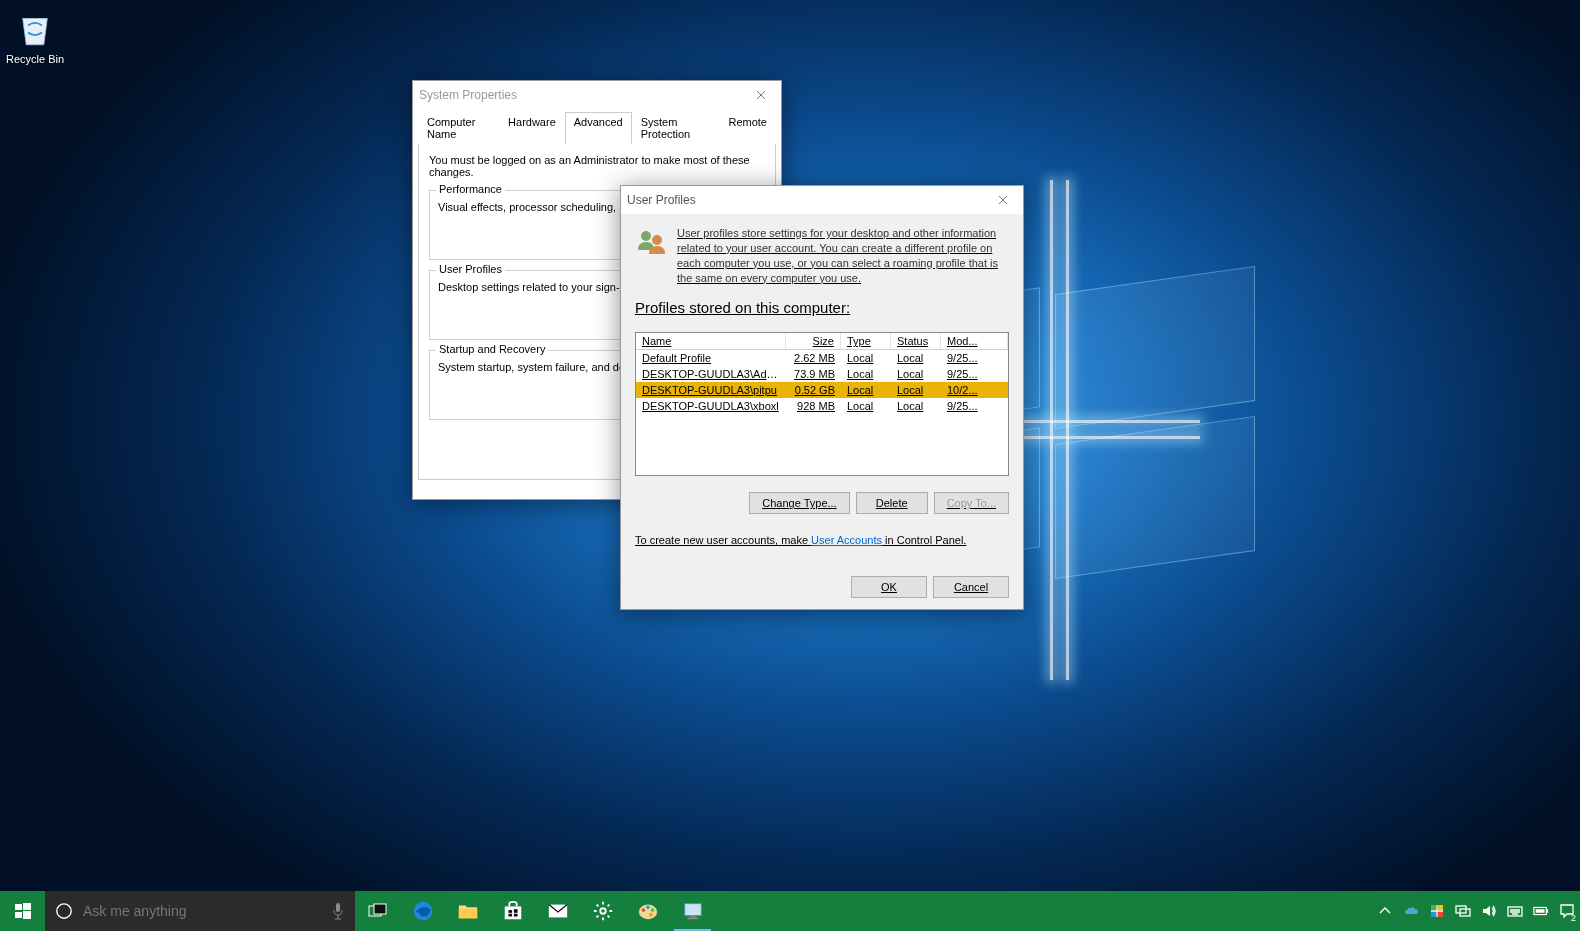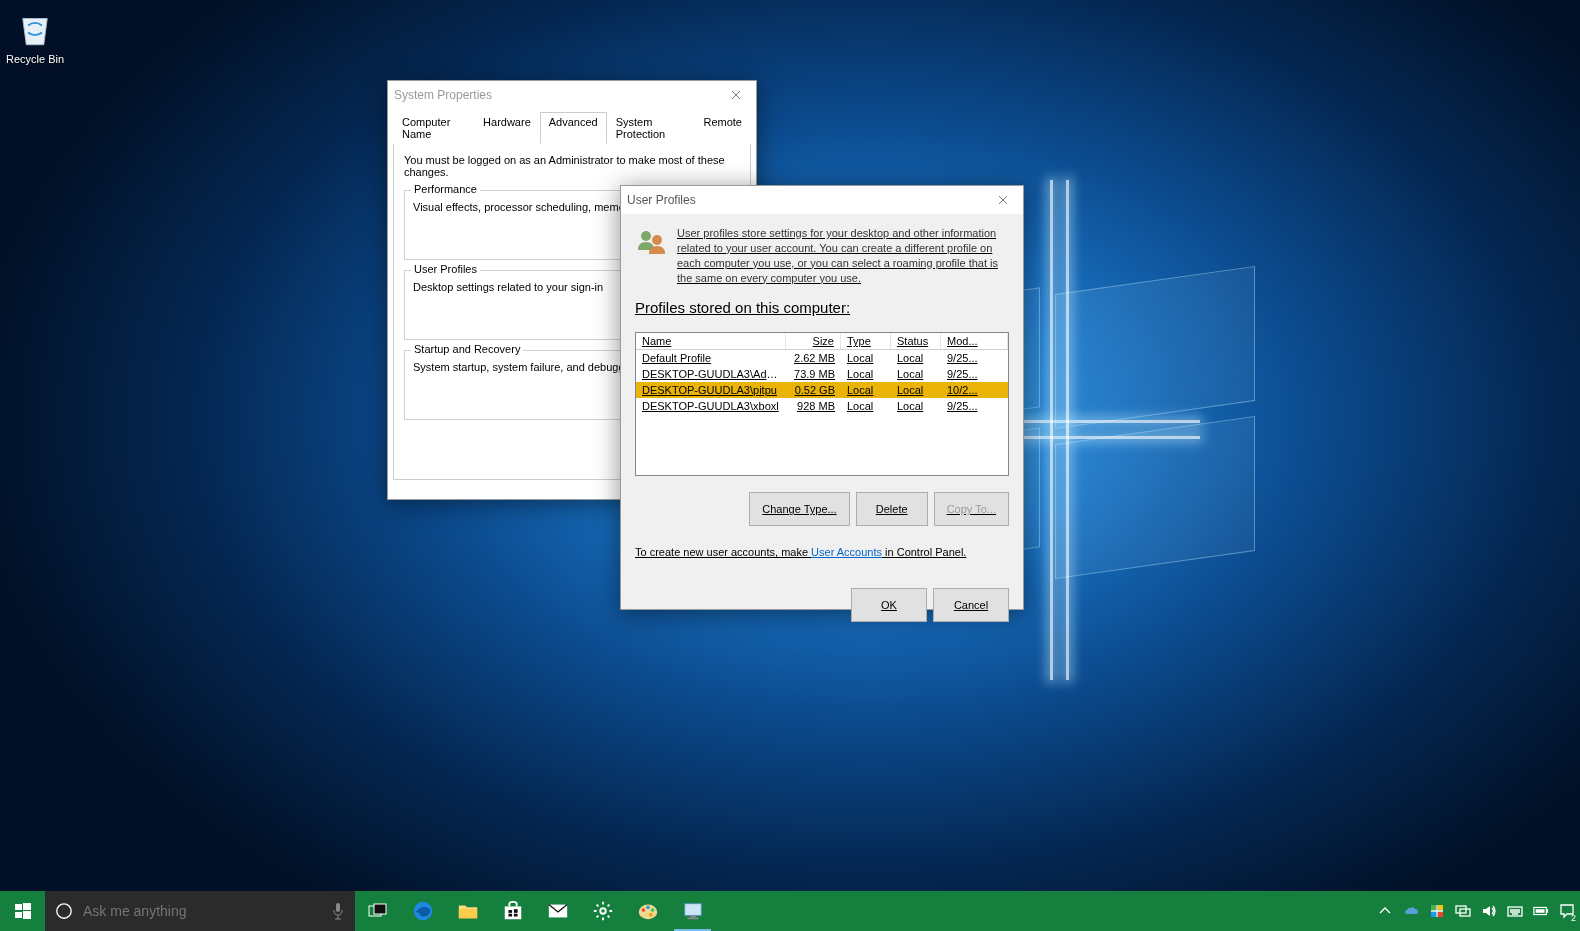--- a/index.html
+++ b/index.html
@@ -21,32 +21,32 @@
 
 .win{position:absolute;background:#fff;border:1px solid #9a9a9a;box-shadow:0 4px 24px rgba(0,0,0,0.45);}
 .titlebar{height:28px;display:flex;align-items:center;padding:0 6px;background:#fff;}
 .titlebar.inactive{color:#888;}
 .titlebar .ttl{font-size:12px;color:#555;}
 .titlebar.inactive .ttl{color:#9a9a9a;}
 .titlebar .spacer{flex:1;}
 .closebtn{width:40px;height:28px;margin-right:-6px;display:flex;align-items:center;justify-content:center;}
 .closebtn svg{width:10px;height:10px;stroke:#777;stroke-width:1;}
 
-#sp{left:387px;top:80px;width:370px;height:420px;}
+#sp{left:412px;top:80px;width:370px;height:420px;}
 #sp .content{padding:0 5px;}
 .tabs{display:flex;border-bottom:1px solid #ccc;margin-top:2px;}
 .tab{padding:3px 8px;font-size:11px;border:1px solid transparent;background:#fff;position:relative;top:1px;cursor:default;}
 .tab.active{border-color:#ccc;border-bottom-color:#fff;background:#fff;}
 .sp-body{border:1px solid #ccc;border-top:none;padding:10px 10px 6px;height:336px;background:#fff;}
 .sp-body .admin{font-size:11px;margin-bottom:12px;}
 .group{border:1px solid #d0d0d0;margin-bottom:10px;padding:10px 8px 8px;position:relative;}
 .group .legend{position:absolute;top:-8px;left:6px;background:#fff;padding:0 3px;font-size:11px;}
 .group .desc{font-size:11px;color:#000;white-space:nowrap;overflow:hidden;}
 .btnrow{display:flex;justify-content:flex-end;gap:6px;padding:6px 5px;}
-button.std{min-width:72px;height:34px;background:#e1e1e1;border:1px solid #adadad;font-size:11px;padding:0 12px;cursor:default;}
+button.std{min-width:72px;height:22px;background:#e1e1e1;border:1px solid #adadad;font-size:11px;padding:0 12px;cursor:default;}
 button.std:disabled{color:#9a9a9a;}
 
 #up{left:620px;top:185px;width:404px;height:425px;background:#f0f0f0;}
 #up .titlebar{background:#fff;}
 #up .body{padding:12px 14px 10px;text-decoration:underline;}
 .descrow{display:flex;gap:10px;margin-bottom:14px;}
 .descrow .icon{flex:0 0 32px;}
 .descrow .txt{font-size:11px;color:#333;line-height:1.35;}
 .subhead{font-size:15px;margin:6px 0 16px;}
 .table{border:1px solid #828790;background:#fff;height:144px;overflow:auto;}

